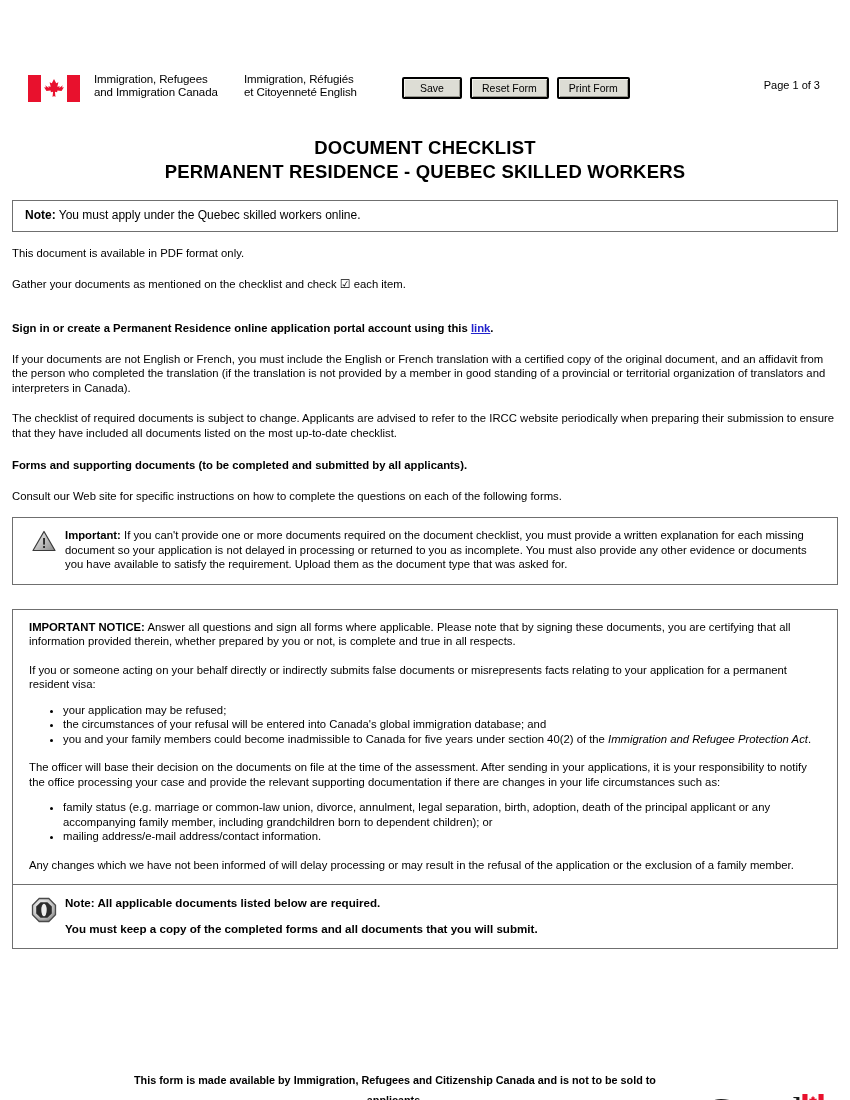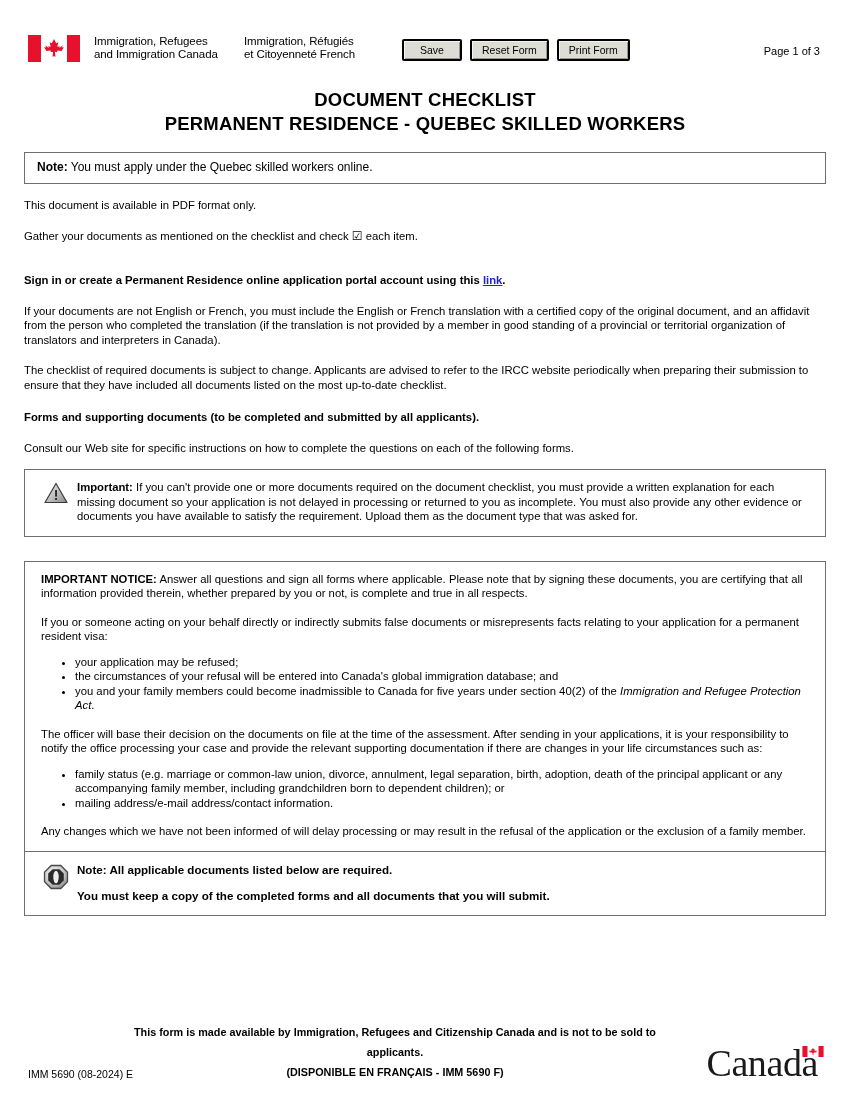--- a/index.html
+++ b/index.html
@@ -22,23 +22,24 @@
   .page {
     position: relative;
     width: 850px;
     height: 1100px;
     padding: 0;
   }
 
   
   .header {
     display: flex;
-    align-items: center;
+    align-items: flex-start;
     padding: 24px 22px 0 28px;
     height: 70px;
+    margin-top: 48px;
   }
   .flag-logo {
     width: 52px;
     height: 27px;
     flex: 0 0 auto;
     margin-top: 3px;
     margin-right: 14px;
   }
   .ircc-en, .ircc-fr {
     font-size: 11.5px;
@@ -93,21 +94,21 @@
   }
   .title-line2 {
     font-size: 18.5px;
     font-weight: bold;
     letter-spacing: 0.2px;
     line-height: 24px;
   }
 
   
   .content {
-    padding: 0 24px;
+    padding: 0 12px;
     margin-top: 16px;
   }
 
   .note-box {
     border: 1.5px solid #6f6f6f;
     padding: 7px 10px 8px 12px;
     font-size: 12px;
     line-height: 15px;
   }
 
@@ -253,21 +254,21 @@
       <path fill="#e8112d" d="M52 8 L56.4 16.6 L60.8 14.4 L58.6 23.3 L63.5 22.5 L62.4 26 L69.6 20.6 L67.7 25.2 L71.8 24.4 L67.1 32.1 L58.9 31.1 L58.2 34.3 L53.9 33.6 L54.9 44 L52 41.8 L49.1 44 L50.1 33.6 L45.8 34.3 L45.1 31.1 L36.9 32.1 L32.2 24.4 L36.3 25.2 L34.4 20.6 L41.6 26 L40.5 22.5 L45.4 23.3 L43.2 14.4 L47.6 16.6 Z"></path>
     </svg>
 
     <div class="ircc-en">
       <div>Immigration, Refugees</div>
       <div>and Immigration Canada</div>
     </div>
 
     <div class="ircc-fr">
       <div>Immigration, Réfugiés</div>
-      <div>et Citoyenneté French</div>
+      <div>et Citoyenneté English</div>
     </div>
 
     <div class="btn-group">
       <button class="form-btn">Save</button>
       <button class="form-btn">Reset Form</button>
       <button class="form-btn">Print Form</button>
     </div>
 
     <div class="page-num">Page 1 of 3</div>
   </div>

